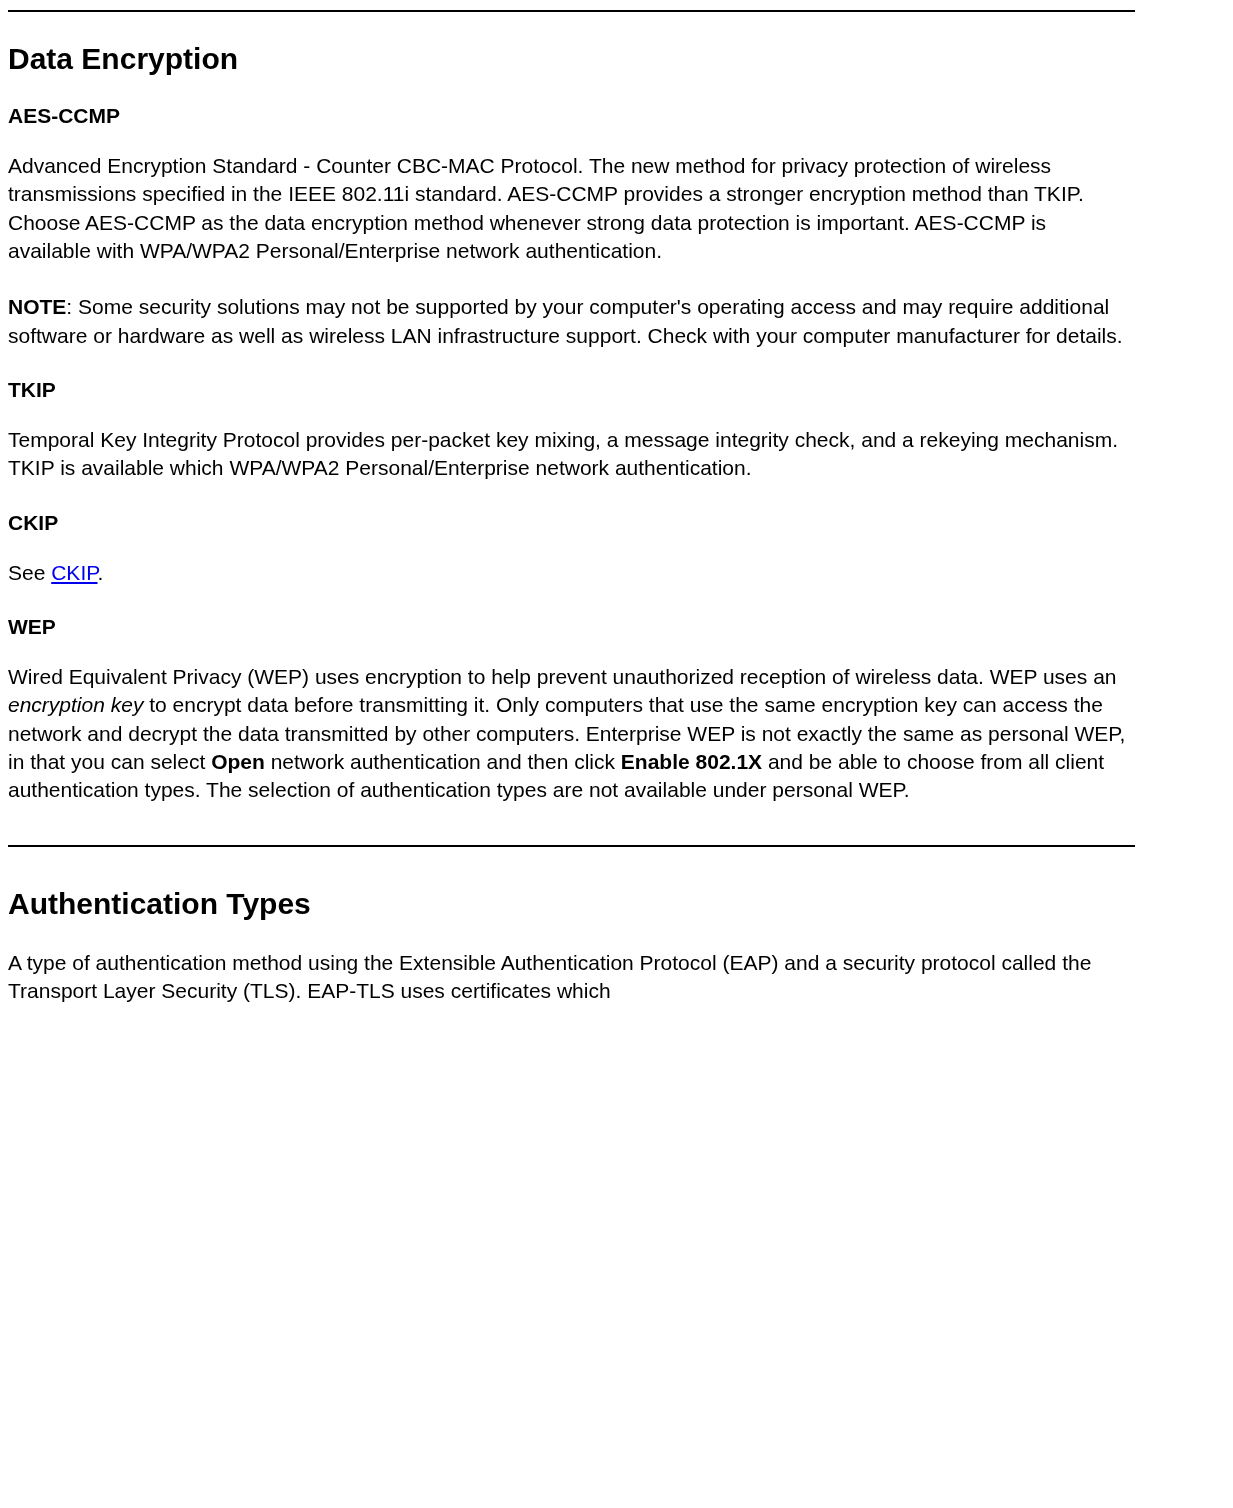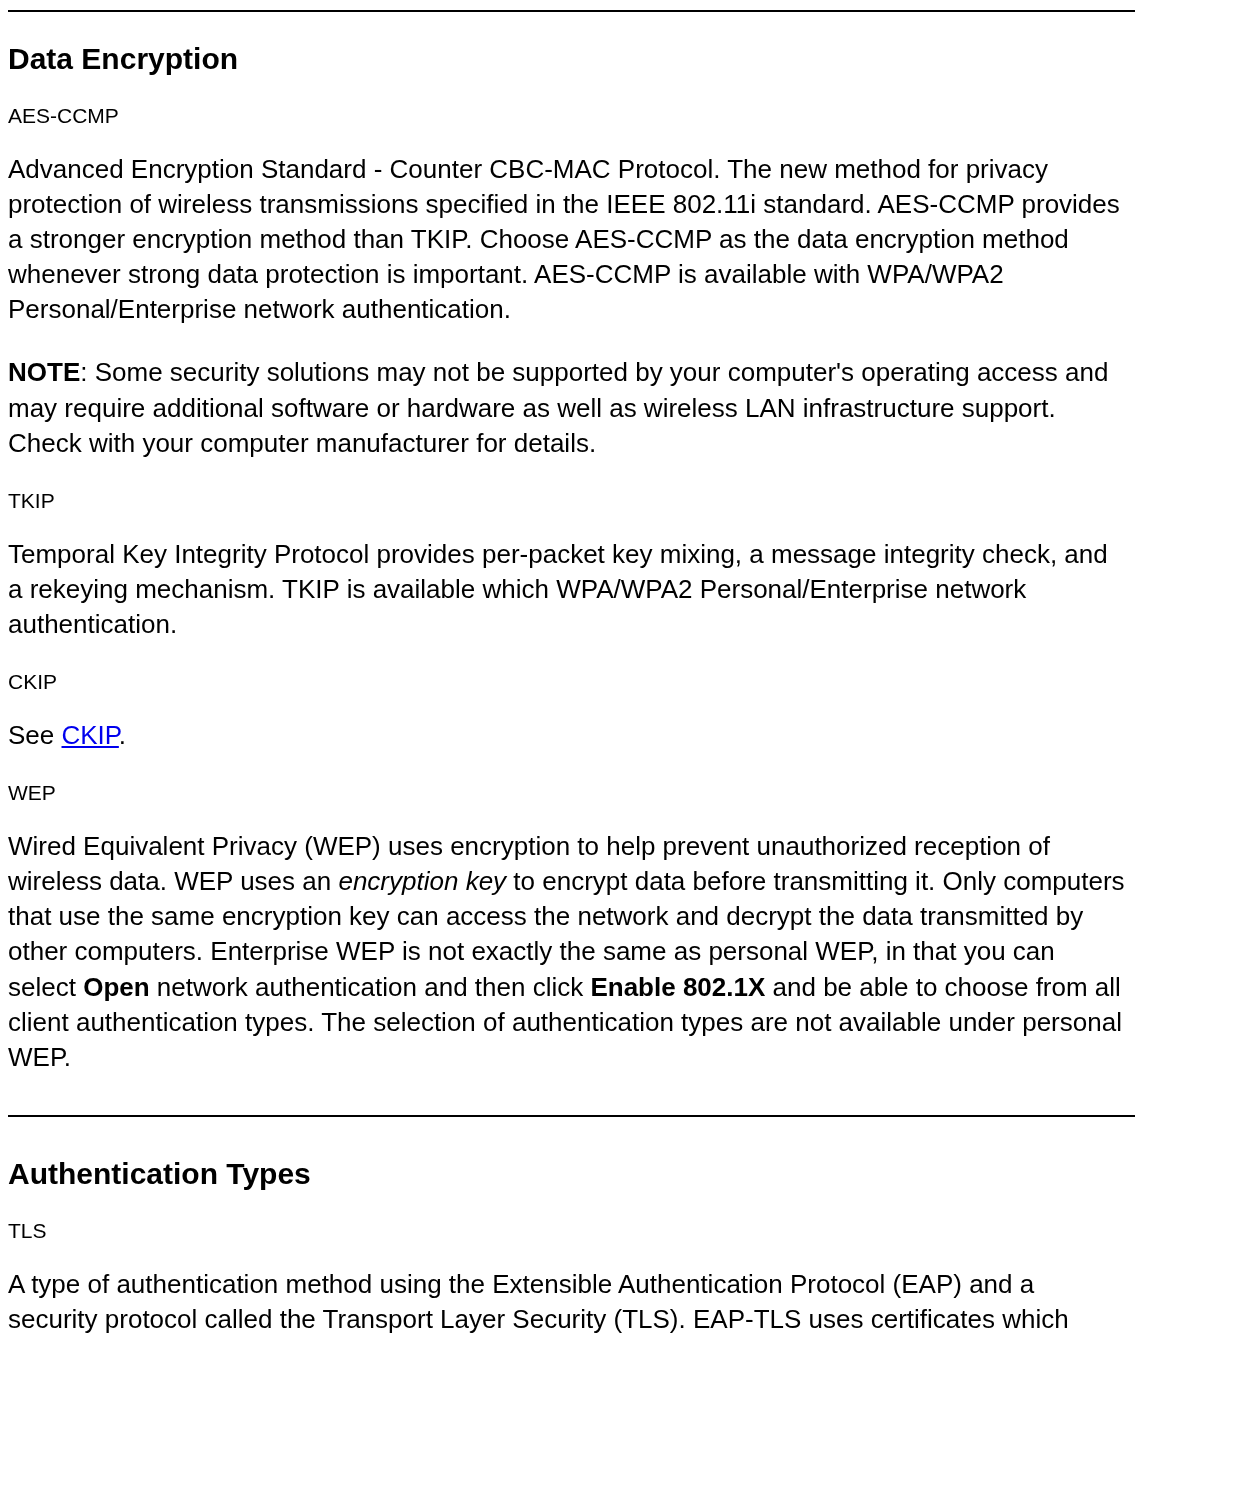--- a/index.html
+++ b/index.html
@@ -24,25 +24,25 @@
     border-top: 2px solid #000;
     margin: 40px 0 40px 0;
   }
   h2.section-heading {
     font-size: 30px;
     font-weight: bold;
     margin: 0 0 28px 0;
   }
   h3.sub-heading {
     font-size: 21px;
-    font-weight: normal;
+    font-weight: bold;
     margin: 0 0 24px 0;
   }
   p.body {
-    font-size: 26px;
+    font-size: 21px;
     line-height: 1.35;
     margin: 0 6px 28px 0;
   }
   .bold {
     font-weight: bold;
     text-align: right;
   }
   .italic {
     font-style: italic;
   }
@@ -81,17 +81,16 @@
   <h3 class="sub-heading">WEP</h3>
 
   <p class="body">
     <span>Wired Equivalent Privacy (WEP) uses encryption to help prevent unauthorized reception of wireless data. WEP uses an </span><span class="italic">encryption key</span><span> to encrypt data before transmitting it. Only computers that use the same encryption key can access the network and decrypt the data transmitted by other computers. Enterprise WEP is not exactly the same as personal WEP, in that you can select </span><span class="bold">Open</span><span> network authentication and then click </span><span class="bold">Enable 802.1X</span><span> and be able to choose from all client authentication types. The selection of authentication types are not available under personal WEP.</span>
   </p>
 
   <hr class="mid-divider">
 
   <h2 class="section-heading">Authentication Types</h2>
 
-  <h3 class="sub-heading">TLS</h3>
 
   <p class="body">A type of authentication method using the Extensible Authentication Protocol (EAP) and a security protocol called the Transport Layer Security (TLS). EAP-TLS uses certificates which</p>
 
 </div>
 
 </body></html>

